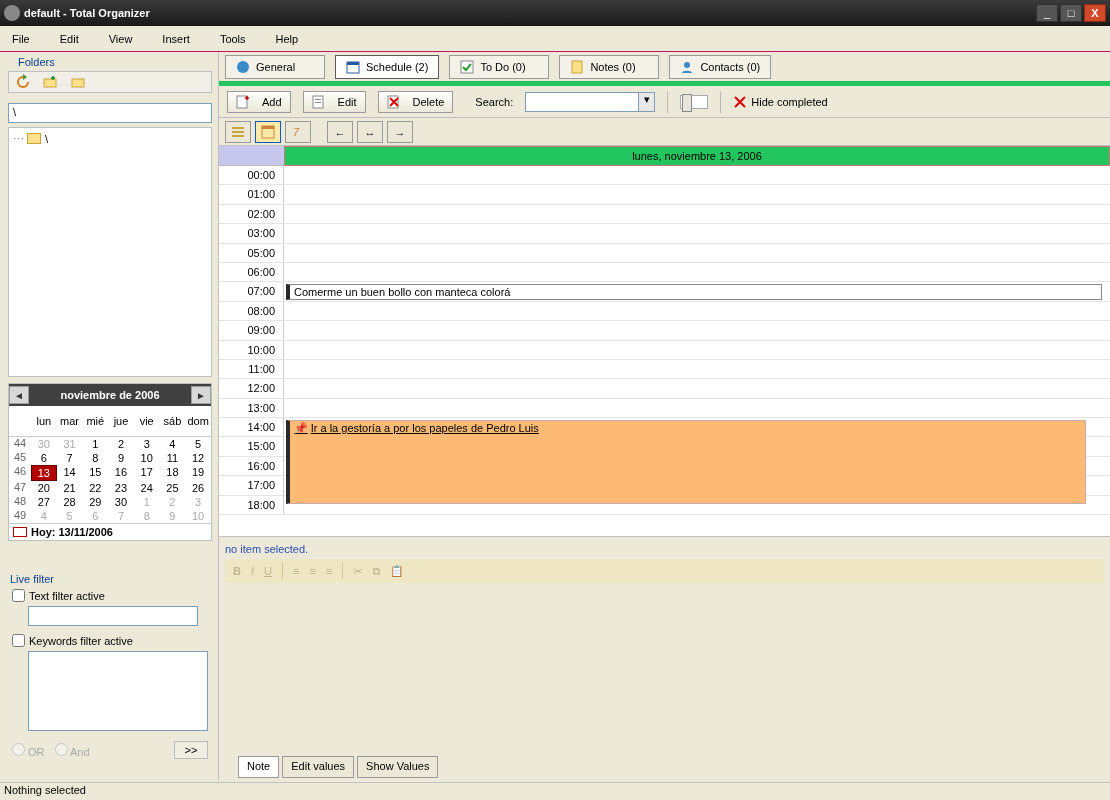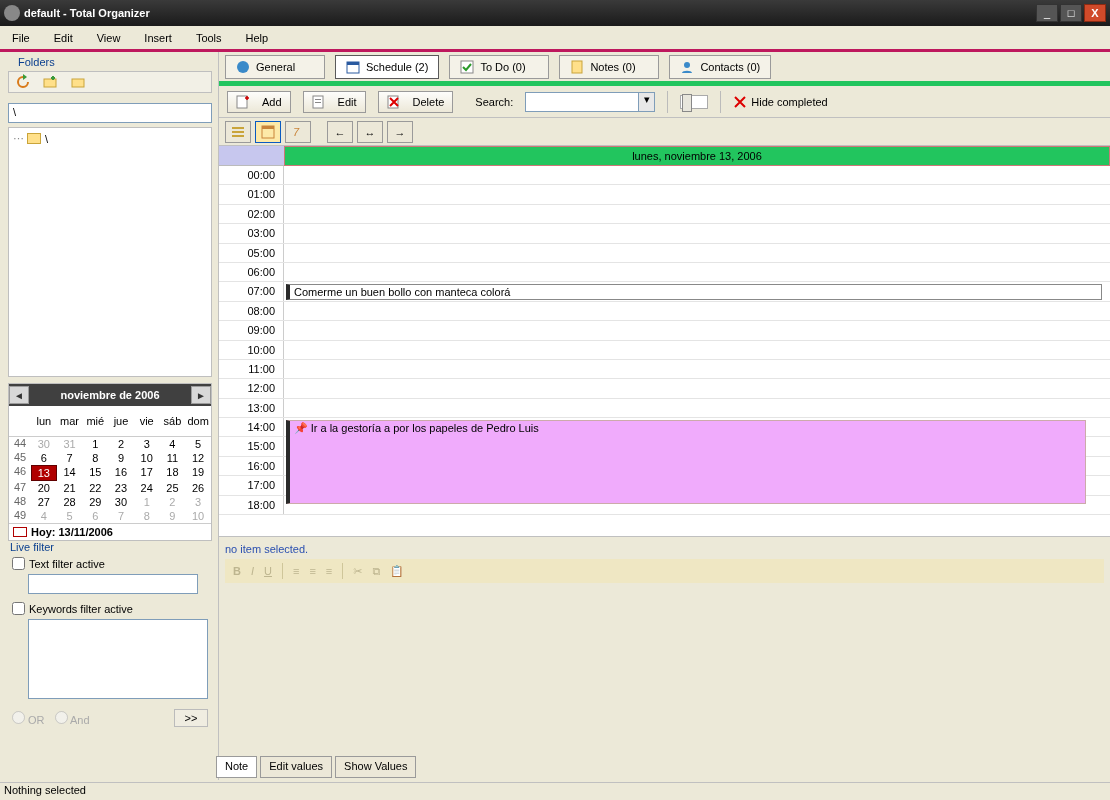--- a/index.html
+++ b/index.html
@@ -3,21 +3,21 @@
 <meta charset="utf-8">
 <style>
 * { box-sizing: border-box; margin: 0; padding: 0; font-family: Tahoma, Arial, sans-serif; font-size: 11px; }
 body { width: 1110px; height: 800px; overflow: hidden; background: #ece9d8; }
 .titlebar { height: 26px; background: linear-gradient(to bottom, #3a3a3a, #1a1a1a); display: flex; align-items: center; padding: 0 4px; color: #fff; }
 .titlebar .icon { width: 16px; height: 16px; background: #888; border-radius: 50%; margin-right: 4px; }
 .titlebar .title { flex: 1; font-weight: bold; }
 .titlebar .winbtn { width: 22px; height: 18px; margin-left: 2px; display: flex; align-items: center; justify-content: center; }
 .titlebar .close { background: #d04a2a; border: 1px solid #8a2a12; color: #fff; font-weight: bold; }
 .titlebar .mm { background: #555; border: 1px solid #333; color: #fff; }
-.menubar { height: 26px; display: flex; align-items: center; padding: 0 4px; gap: 8px; border-bottom: 3px solid #be185d; }
+.menubar { height: 26px; display: flex; align-items: center; padding: 0 4px; gap: 14px; border-bottom: 1px solid #be185d; }
 .menubar .mi { padding: 3px 8px; }
 .main { display: flex; height: 728px; }
 .sidebar { width: 218px; display: flex; flex-direction: column; padding: 2px 6px 2px 8px; }
 .sidehead { color: #0a3f8f; padding: 2px 0 3px 10px; }
 .sidetoolbar { height: 22px; border: 1px solid #bfbfbf; background: #f2f0e6; display: flex; align-items: center; gap: 12px; padding: 0 6px; }
 .sideicon { width: 16px; height: 16px; }
 .pathbox { margin-top: 10px; border: 1px solid #7f9db9; background: #fff; height: 20px; padding: 2px 4px; }
 .tree { margin-top: 4px; border: 1px solid #bfbfbf; background: #fff; height: 250px; padding: 4px; }
 .tree .node { display: flex; align-items: center; gap: 4px; }
 .tree .dots { color: #888; letter-spacing: -1px; }
@@ -27,21 +27,21 @@
 .calhead .arrow { width: 20px; height: 18px; background: #d8d8d8; border: 1px solid #9c9c9c; display: flex; align-items: center; justify-content: center; color: #333; font-size: 10px; }
 .calhead .lbl { flex: 1; text-align: center; font-weight: bold; }
 .caldays { display: grid; grid-template-columns: 22px repeat(7, 1fr); text-align: center; }
 .caldays .wk { color: #666; }
 .caldays .hd { border-bottom: 1px solid #ccc; padding: 9px 0; }
 .caldays .d { padding: 1px 0; }
 .caldays .gray { color: #aaa; }
 .caldays .today { background: #b00000; color: #fff; border: 1px solid #600000; }
 .todayrow { display: flex; align-items: center; gap: 4px; padding: 2px 4px; border-top: 1px solid #ccc; font-weight: bold; }
 .todayrow .box { width: 14px; height: 10px; border: 1px solid #b00000; }
-.lfhead { color: #0a3f8f; padding: 0 0 2px 2px; }
+.lfhead { color: #0a3f8f; padding: 0 0 2px 2px; margin-top: 32px; }
 .chkrow { display: flex; align-items: center; gap: 4px; margin: 2px 4px; }
 .txtfilter { margin: 2px 4px 6px 20px; height: 20px; width: 170px; border: 1px solid #7f9db9; background: #fff; }
 .kwbox { margin: 2px 4px 4px 20px; height: 80px; width: 180px; border: 1px solid #7f9db9; background: #fff; }
 .radios { display: flex; align-items: center; gap: 10px; margin: 6px 4px; color: #aaa; }
 .gobtn { margin-left: auto; height: 18px; width: 34px; border: 1px solid #bbb; background: #f0ede1; }
 .content { flex: 1; display: flex; flex-direction: column; border-left: 1px solid #c0c0c0; }
 .tabs { height: 34px; display: flex; align-items: center; gap: 10px; padding: 4px 6px; border-bottom: 5px solid #22c55e; }
 .tab { height: 24px; border: 1px solid #9a9a9a; background: #f4f2e8; display: flex; align-items: center; gap: 6px; padding: 0 10px; min-width: 100px; }
 .tab.active { background: #fff; border: 1px solid #5a5a5a; }
 .tabicon { width: 14px; height: 14px; }
@@ -57,26 +57,26 @@
 .vbtn.active { border: 1px solid #0a5ac0; background: #fde9a8; }
 .schedwrap { position: relative; flex: 0 0 auto; }
 .datehead { height: 20px; display: flex; }
 .datehead .sp { width: 65px; background: #c7c7ee; border-bottom: 1px solid #bbb; }
 .datehead .lbl { flex: 1; background: #22c55e; border: 1px solid #c77; text-align: center; line-height: 18px; }
 .grid { height: 370px; overflow: hidden; background: #fff; position: relative; }
 .hourrow { height: 19.4px; display: flex; border-bottom: 1px solid #e4e4e4; }
 .hourrow .hl { width: 65px; text-align: right; padding-right: 8px; color: #000; line-height: 19px; border-right: 1px solid #ccc; }
 .hourrow .slot { flex: 1; position: relative; }
 .event1 { position: absolute; left: 67px; right: 8px; top: 118px; height: 16px; background: #fff; border: 1px solid #888; border-left: 4px solid #2a2a2a; padding: 0 4px; line-height: 14px; }
-.event2 { position: absolute; left: 67px; right: 24px; top: 254px; height: 84px; background: #f0abfc; border: 1px solid #caa; border-left: 4px solid #2a2a2a; padding: 1px 4px; }
+.event2 { position: absolute; left: 67px; right: 24px; top: 254px; height: 84px; background: #fdba74; border: 1px solid #caa; border-left: 4px solid #2a2a2a; padding: 1px 4px; text-decoration: underline; }
 .event2 .pin { color: #c00; margin-right: 3px; }
 .detail { border-top: 1px solid #c0c0c0; padding: 6px 6px 0 6px; }
 .noitem { color: #2a4fb0; margin-bottom: 4px; }
 .fmtbar { background: #efe7c3; height: 24px; display: flex; align-items: center; gap: 10px; padding: 0 8px; color: #bdb58f; }
-.bottabs { position: absolute; bottom: 22px; left: 216px; display: flex; gap: 3px; text-align: right; }
+.bottabs { position: absolute; bottom: 22px; left: 238px; display: flex; gap: 3px; text-align: right; }
 .btab { height: 22px; border: 1px solid #9a9a9a; background: #ece8d8; padding: 3px 8px; }
 .btab.active { background: #fff; }
 .status { position: absolute; bottom: 0; left: 0; right: 0; height: 18px; border-top: 1px solid #c0c0c0; padding: 1px 4px; background: #ece9d8; }
 input[type=checkbox], input[type=radio] { margin: 0; }
 </style>
 </head>
 <body>
 
 <div class="titlebar">
   <div class="icon"></div>

